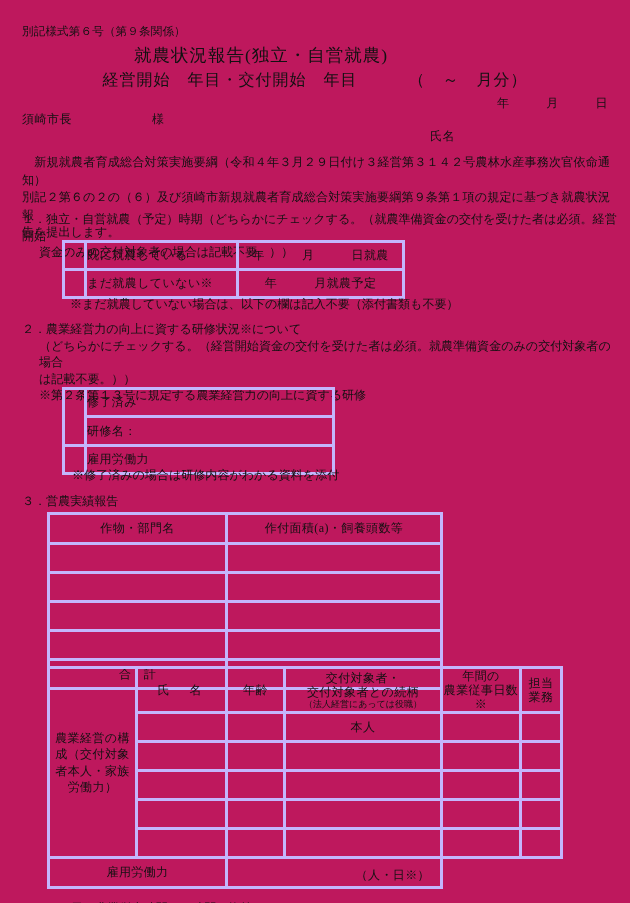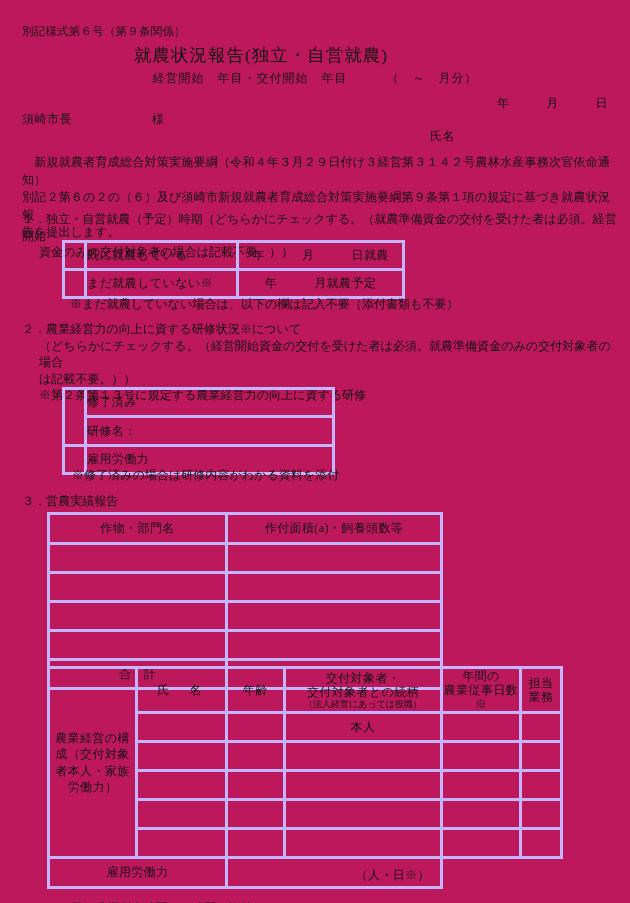--- a/index.html
+++ b/index.html
@@ -26,21 +26,21 @@
   .t { position: absolute; white-space: pre; line-height: 1.0; }
 
   .formcode { font-size: 11.5px; letter-spacing: .2px; }
 
   .title1 {
     font-size: 17.5px;
     letter-spacing: 1.0px;
     font-weight: 400;
   }
   .title2 {
-    font-size: 12px;
+    font-size: 16px;
     letter-spacing: 1.0px;
   }
   .dateline { font-size: 12px; letter-spacing: .3px; }
   .addressee { font-size: 12px; letter-spacing: .5px; }
   .nameline  { font-size: 12px; letter-spacing: .5px; }
 
   .para {
     position: absolute;
     font-size: 12.1px;
     line-height: 17.5px;

